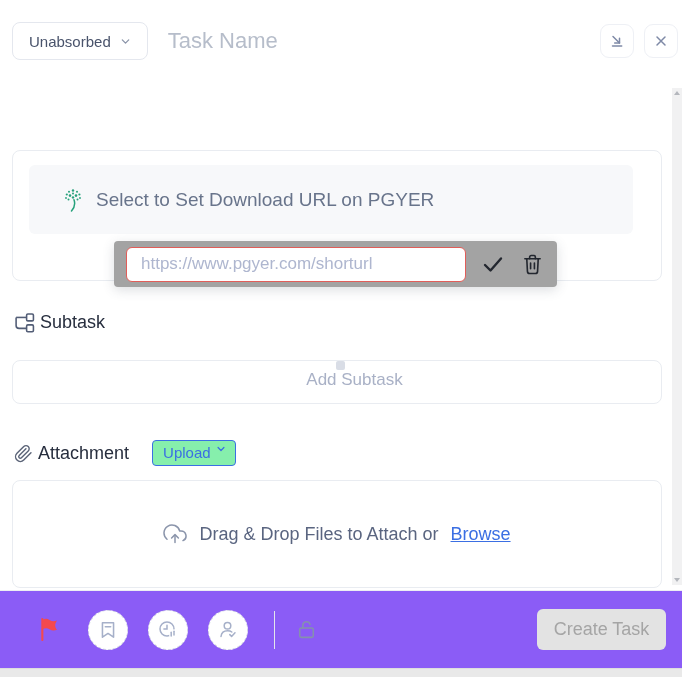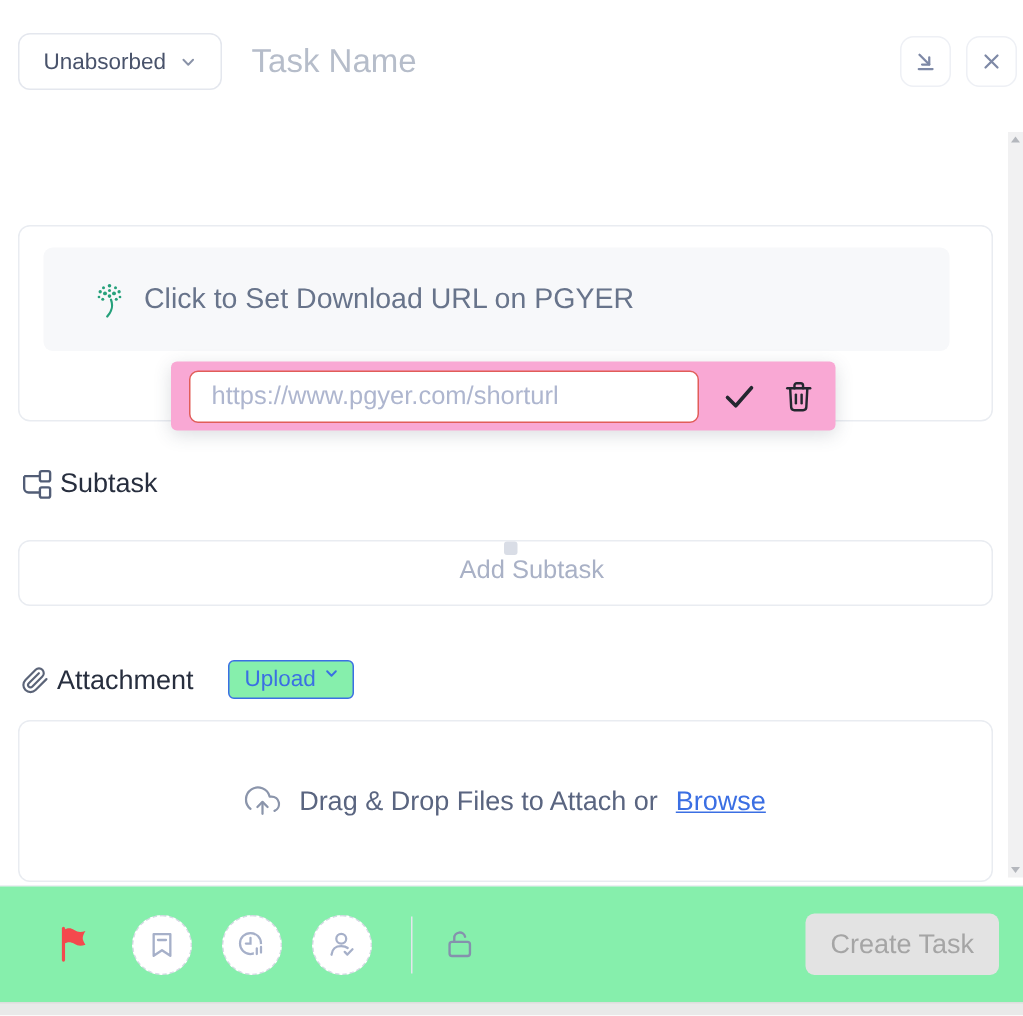--- a/index.html
+++ b/index.html
@@ -46,21 +46,21 @@
   .sb-down{width:0;height:0;border-left:3px solid transparent;border-right:3px solid transparent;border-top:4px solid #b4b7bd;}
 
   
   .url-section{position:absolute;top:150px;left:12px;width:650px;height:131px;border:1px solid #e9ecf1;border-radius:8px;}
   .url-banner{
     position:absolute;top:14px;left:16px;right:28px;height:69px;background:#f7f8fa;border-radius:6px;
     display:flex;align-items:center;padding-left:34px;gap:13px;color:#68748b;font-size:19px;cursor:pointer;
   }
   .dandelion{color:var(--pgyer-green);}
   .url-popup{
-    position:absolute;top:90px;left:101px;width:443px;height:46px;background:#f9a8d4;border-radius:4px;
+    position:absolute;top:90px;left:101px;width:443px;height:46px;background:#a3a3a3;border-radius:4px;
     box-shadow:0 3px 12px rgba(60,70,90,.18);display:flex;align-items:center;padding:0 12px;gap:13px;z-index:5;
   }
   .url-input{
     width:342px;height:35px;border:1px solid var(--error-red);border-radius:6px;padding:0 14px;
     font-size:17px;color:#3a4255;outline:none;font-family:inherit;
   }
   .url-input::placeholder{color:#aeb6cf;}
   .mini-icon-btn{background:none;border:none;display:flex;align-items:center;justify-content:center;cursor:pointer;padding:2px;color:#23272f;}
 
   
@@ -84,21 +84,21 @@
 
   .dropzone{
     position:absolute;top:480px;left:12px;width:650px;height:108px;border:1px solid #e9ecf1;border-radius:8px;
     display:flex;align-items:center;justify-content:center;gap:12px;color:#5a6580;font-size:18px;cursor:pointer;
   }
   .cloud-icon{color:#8b95ab;margin-top:2px;}
   .browse-link{color:var(--accent-blue);text-decoration:underline;cursor:pointer;}
 
   
   .footer{
-    position:absolute;top:590px;left:0;width:682px;height:78px;border-top:1px solid #edeff3;background:#86efac;
+    position:absolute;top:590px;left:0;width:682px;height:78px;border-top:1px solid #edeff3;background:#8b5cf6;
     display:flex;align-items:center;padding:0 16px 0 38px;
   }
   .flag-btn{background:none;border:none;color:var(--flag-red);cursor:pointer;display:flex;margin-right:27px;}
   .footer .dashed-circle{margin-right:20px;color:#a6b0c9;}
   .v-divider{width:1px;height:38px;background:#e3e6ec;margin:0 20px 0 6px;}
   .lock-btn{background:none;border:none;color:#8591ad;cursor:pointer;display:flex;}
   .create-btn{
     margin-left:auto;margin-right:0;width:129px;height:41px;background:#e3e3e3;color:#a5a5a5;
     border:none;border-radius:6px;font-size:18px;font-family:inherit;cursor:not-allowed;
   }
@@ -149,21 +149,21 @@
             <circle cx="10" cy="5.6" r="1"></circle>
           <circle cx="7" cy="7.6" r="1.3"></circle>
             <circle cx="13" cy="7.6" r="1.3"></circle>
             <circle cx="3" cy="10" r="0.9"></circle>
           <circle cx="17" cy="10" r="0.9"></circle>
             <circle cx="10" cy="9.4" r="1.2"></circle>
             <circle cx="5.5" cy="11.5" r="1"></circle>
           <circle cx="14.5" cy="11.5" r="1"></circle>
         </g>
       </svg>
-      <span>Click to Set Download URL on PGYER</span>
+      <span>Select to Set Download URL on PGYER</span>
     </div>
     <div class="url-popup">
       <input class="url-input" type="text" placeholder="https://www.pgyer.com/shorturl" style="">
       <button class="mini-icon-btn">
         <svg width="24" height="24" viewBox="0 0 24 24" fill="none" stroke="currentColor" stroke-width="2.4" stroke-linecap="round" stroke-linejoin="round">
             <path d="M4 13 9.5 18.5 20 6.5"></path>
           </svg>
       </button>
       <button class="mini-icon-btn">
         <svg width="21" height="23" viewBox="0 0 22 24" fill="none" stroke="currentColor" stroke-width="1.7" stroke-linecap="round" stroke-linejoin="round">

